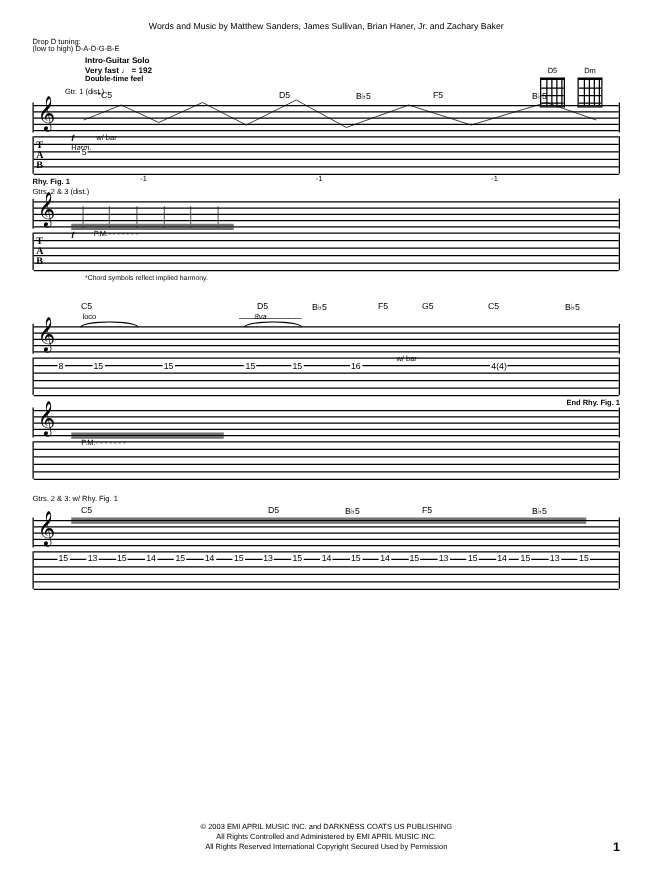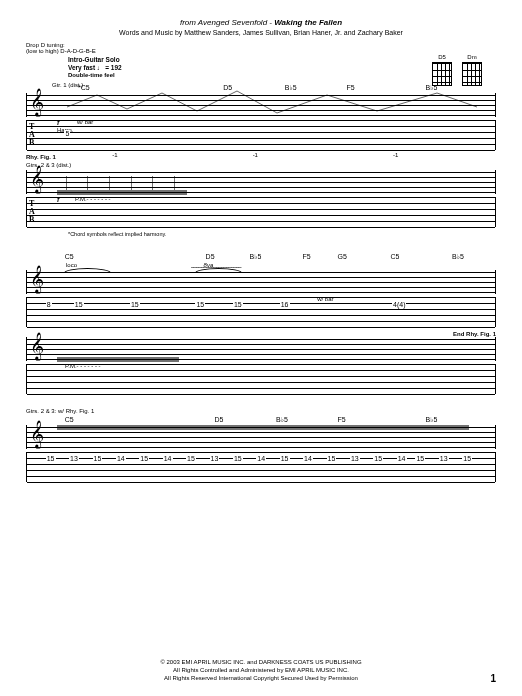--- a/index.html
+++ b/index.html
@@ -157,23 +157,20 @@
     height: 5px;
   }
   .whammy { stroke:#000; stroke-width:0.6; fill:none; }
 </style>
 </head>
 <body>
 
 <div class="page">
 
   <div class="header">
-    <div class="source-line">
-      <span>from Avenged Sevenfold - </span><span class="album">Waking the Fallen</span>
-    </div>
     <div class="credits">Words and Music by Matthew Sanders, James Sullivan, Brian Haner, Jr. and Zachary Baker</div>
   </div>
 
   <div class="chord-diagrams">
     <div class="chord-box">
       <span>D5</span>
       <div class="fret-grid">
         <div class="v" style="left:4px"></div>
           <div class="v" style="left:8px"></div>
           <div class="v" style="left:12px"></div>

